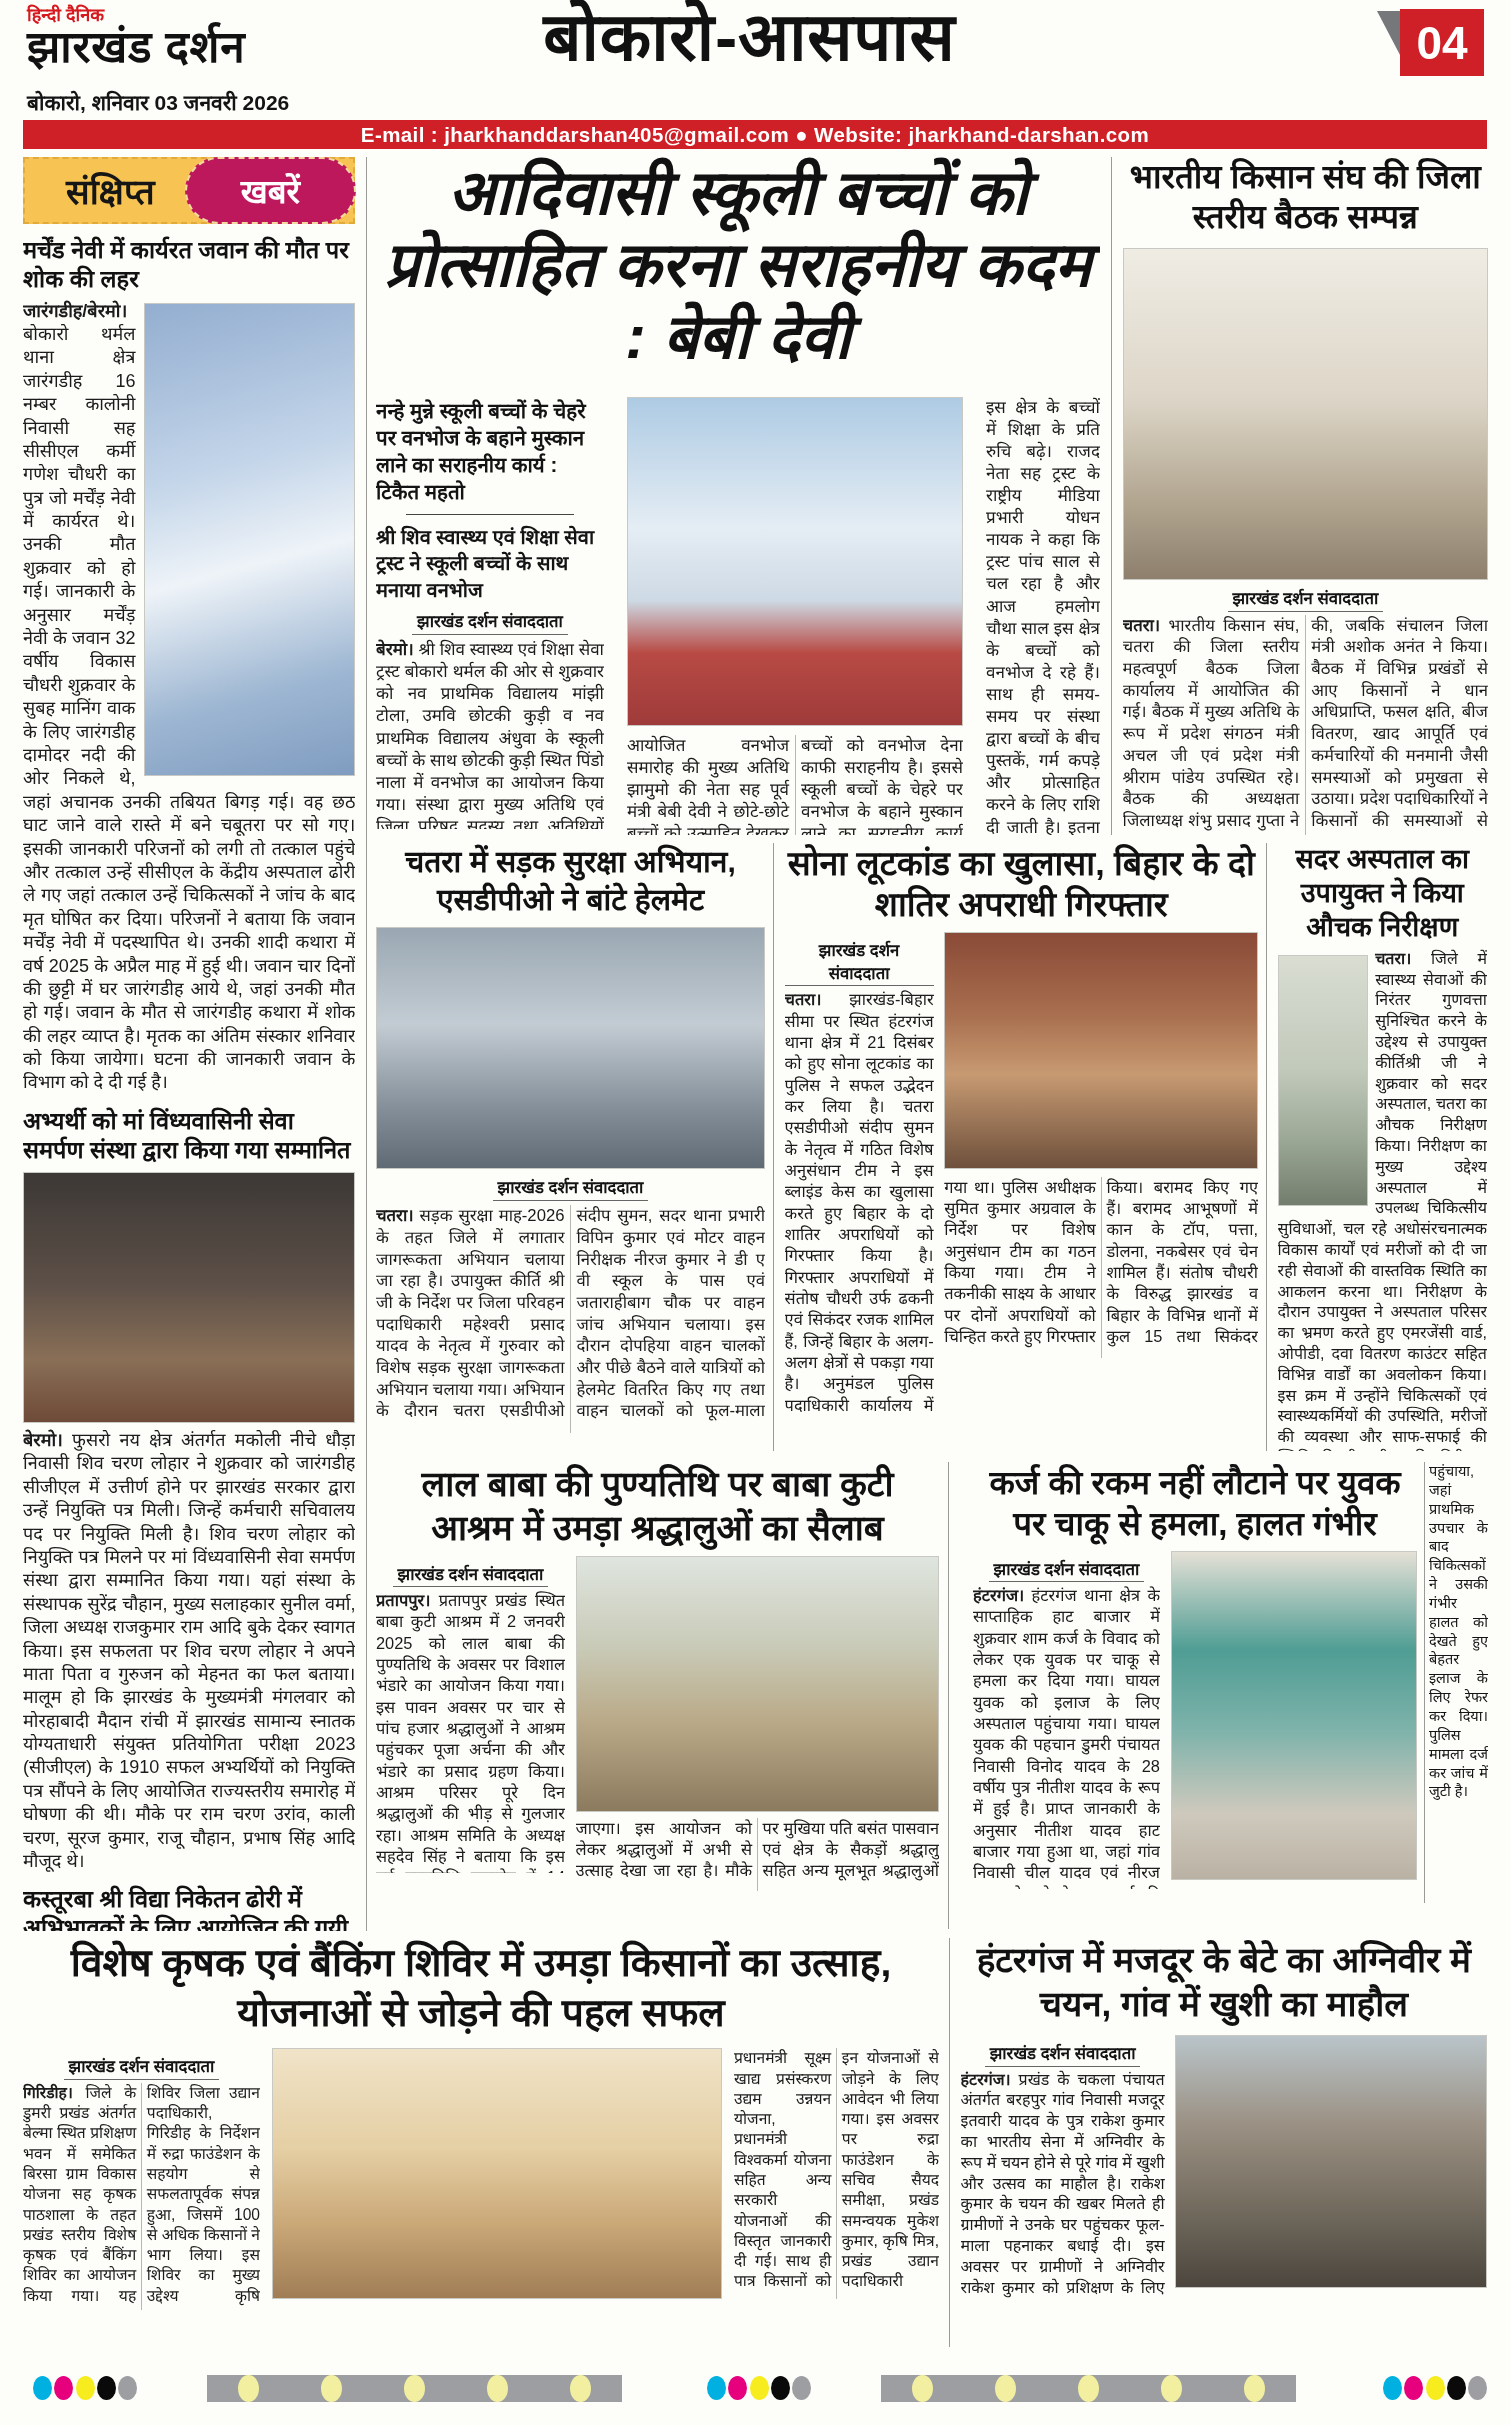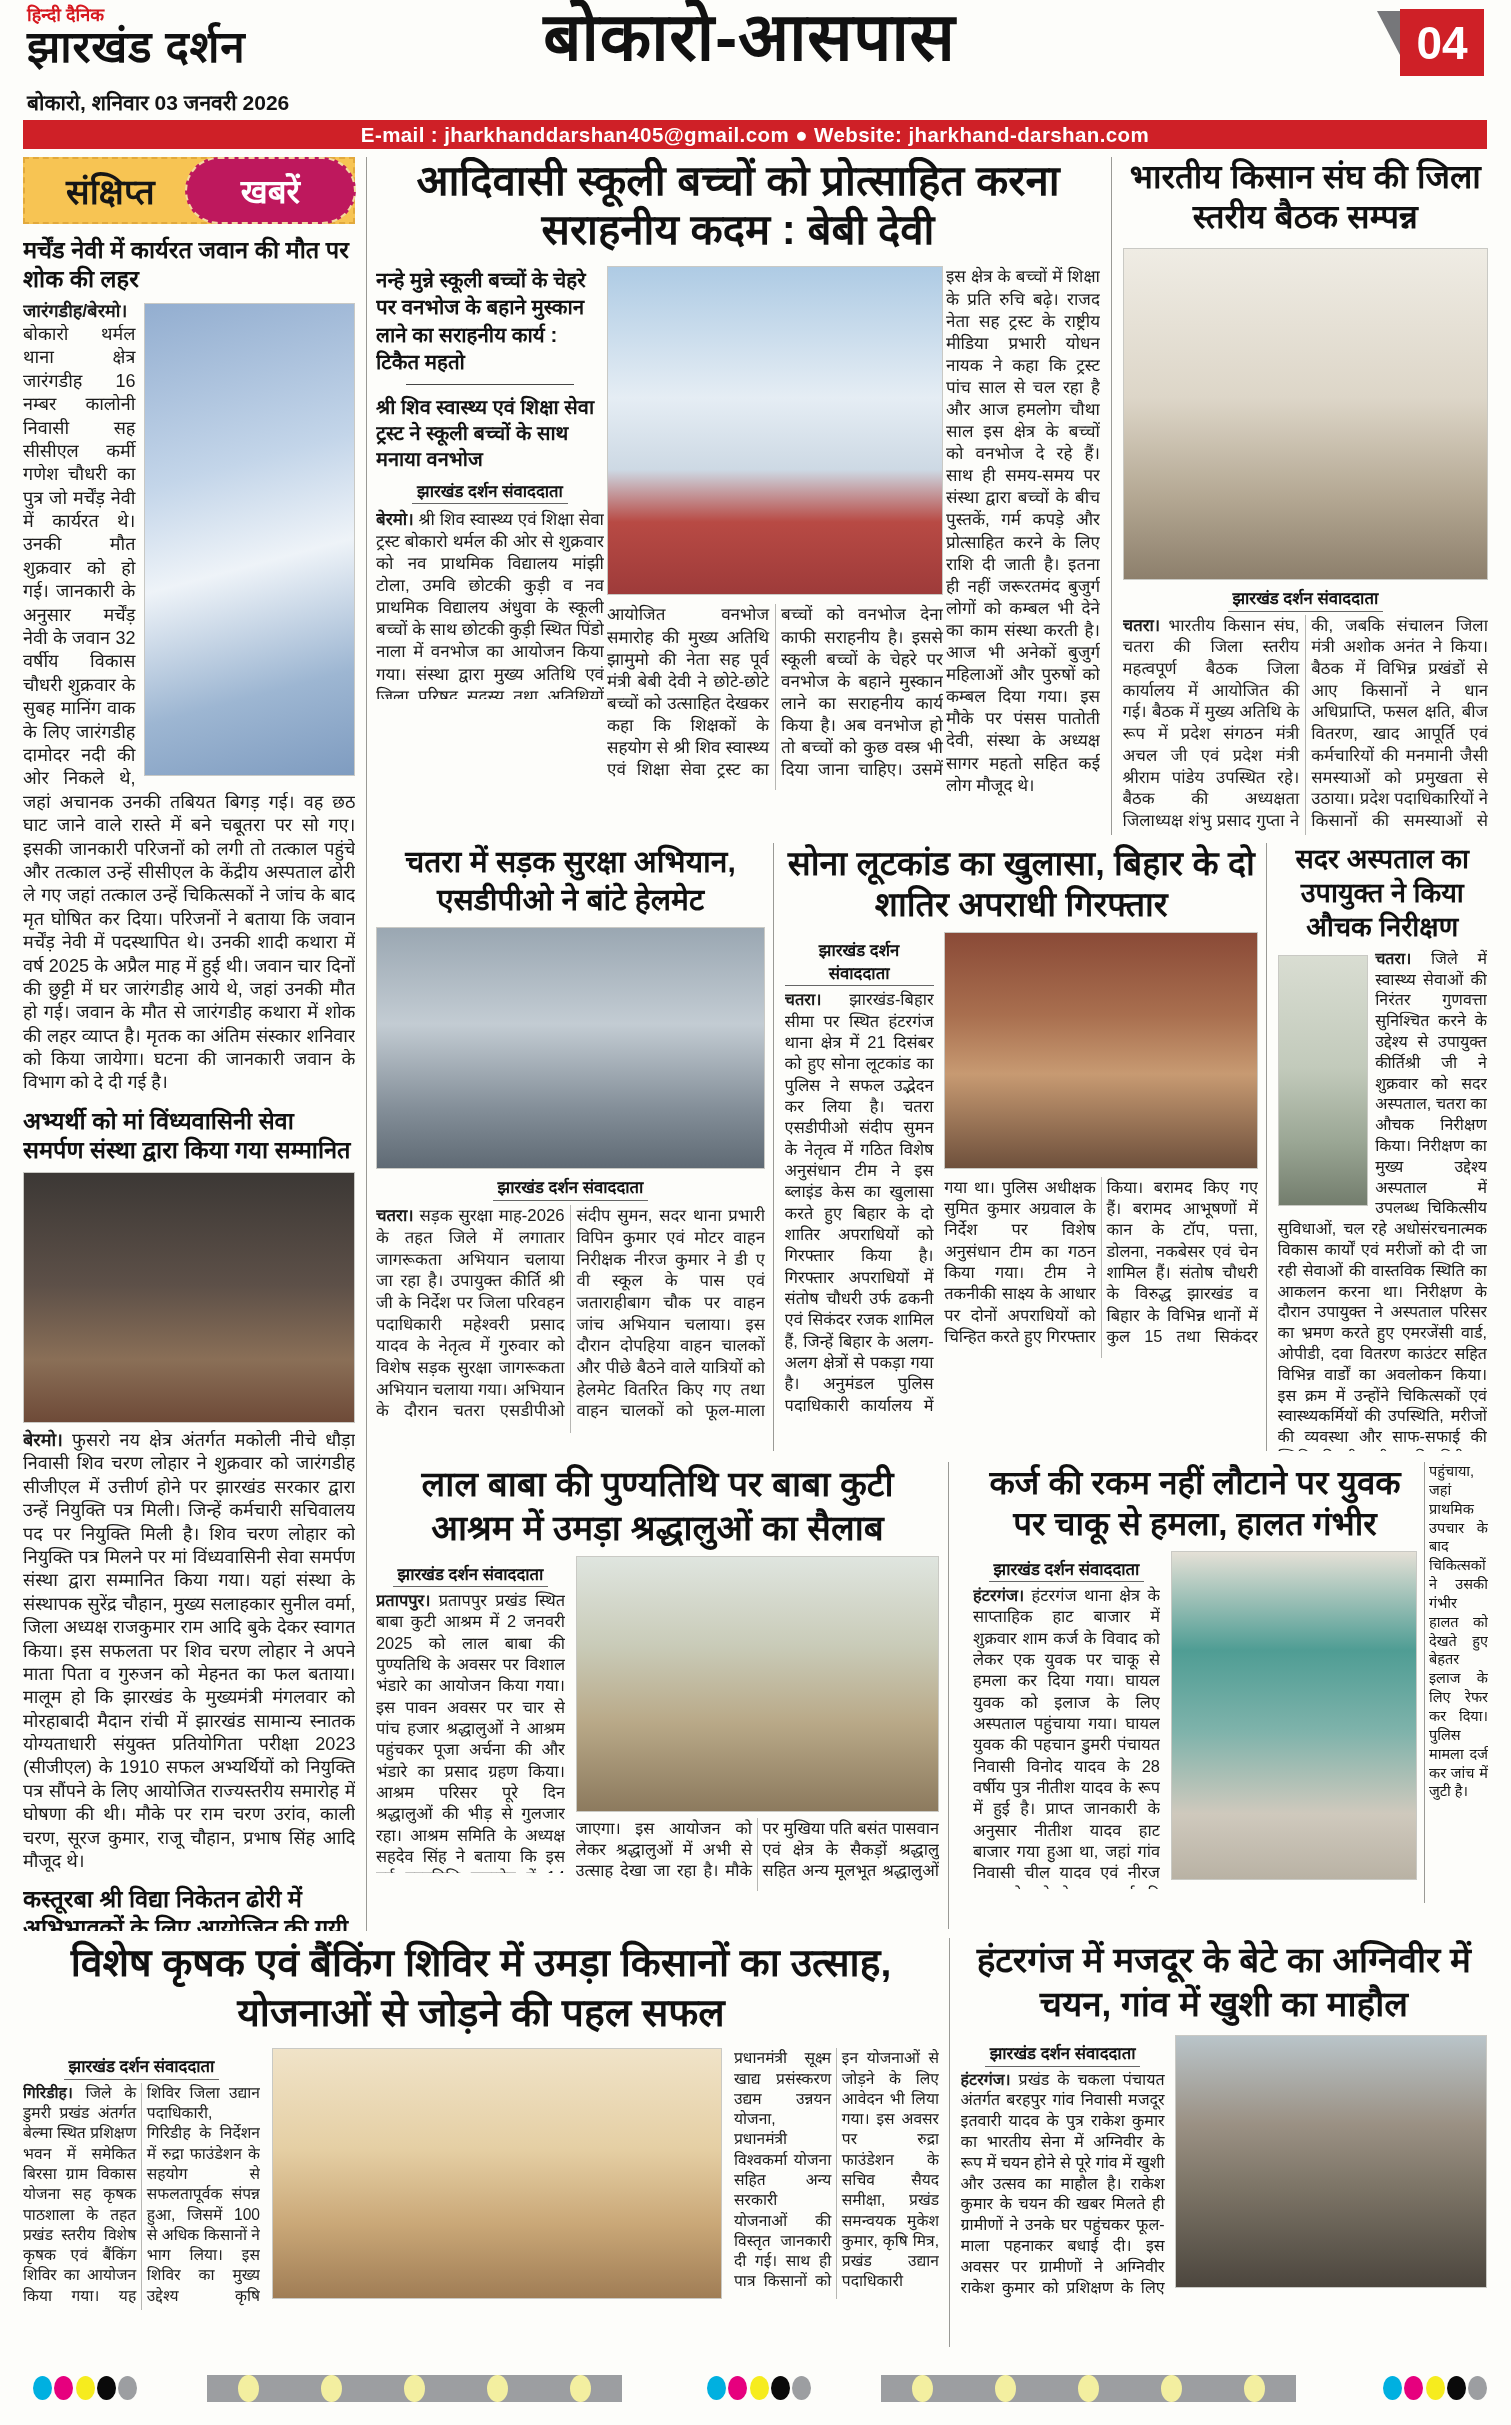--- a/index.html
+++ b/index.html
@@ -40,22 +40,22 @@
     display:flex;align-items:center;justify-content:center;color:#fff;font-size:33px;font-weight:900;}
   .brief{margin-top:12px;}
   .brief-headline{font-size:23.6px;font-weight:800;line-height:1.22;color:#111;}
   .brief-body{margin-top:6px;font-size:18px;}
   .photo-navy{float:right;width:211px;height:473px;margin:3px 0 7.6px 9px;
     background:linear-gradient(165deg,#93aed0 0%,#c3d5e9 35%,#eef3f8 55%,#9db6d2 80%,#7f9cc0 100%);}
   .photo-award{width:100%;height:251px;margin:7.6px 0 6px;
     background:linear-gradient(180deg,#3c3835 0%,#5d5048 45%,#8a6f57 75%,#6e4a38 100%);}
   
   .lead{position:absolute;left:376px;top:157px;width:724px;height:678px;overflow:hidden;}
-  .lead-headline{font-size:42px;line-height:1.16;}
-  .lead-grid{display:flex;gap:3px;margin-top:12px;height:532px;}
+  .lead-headline{font-size:62px;line-height:1.16;font-style:italic;}
+  .lead-grid{display:flex;gap:23px;margin-top:24px;height:532px;}
   .lead-colA{width:228px;flex:none;}
   .lead-deck1{font-size:20.5px;font-weight:800;line-height:1.32;color:#131313;}
   .deck-rule{border-top:1.5px solid #444;margin:9px 30px;}
   .lead-deck2{font-size:20px;font-weight:800;line-height:1.32;}
   .lead-colA .bodytext{margin-top:4.6px;font-size:17px;height:190px;}
   .lead-colB{width:336px;flex:none;}
   .photo-lead{position:relative;width:100%;height:329px;
     background:linear-gradient(180deg,#aecbe4 0%,#e5edf4 40%,#cdd9e4 62%,#b84a44 78%,#9e3b3a 100%);}
   .lead-under{margin-top:9px;column-count:2;column-gap:12px;column-rule:0.8px solid #b6b6b2;font-size:17px;height:186px;}
   .lead-colC{flex:1;}

